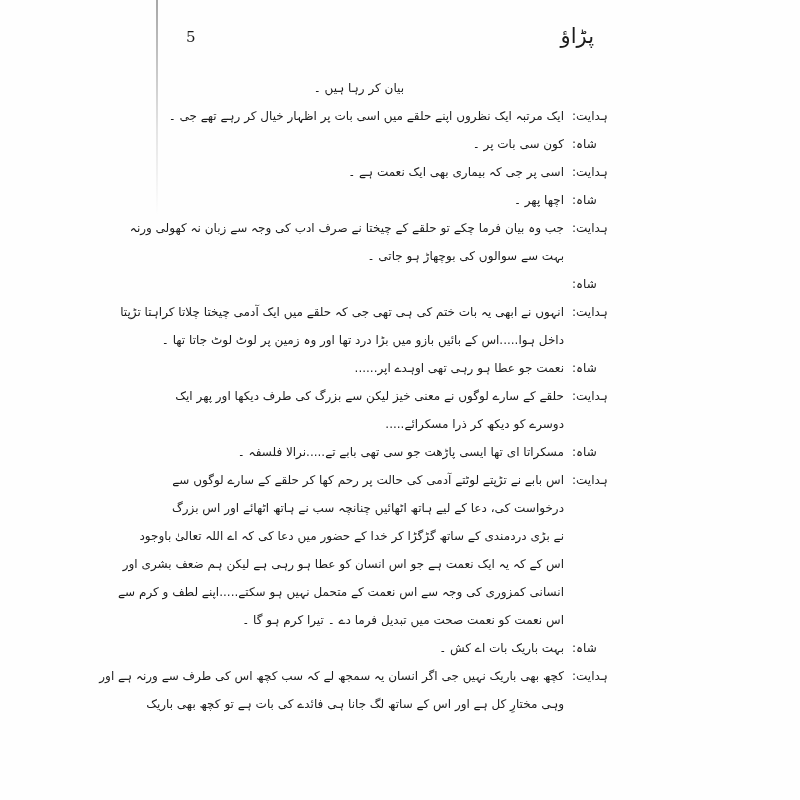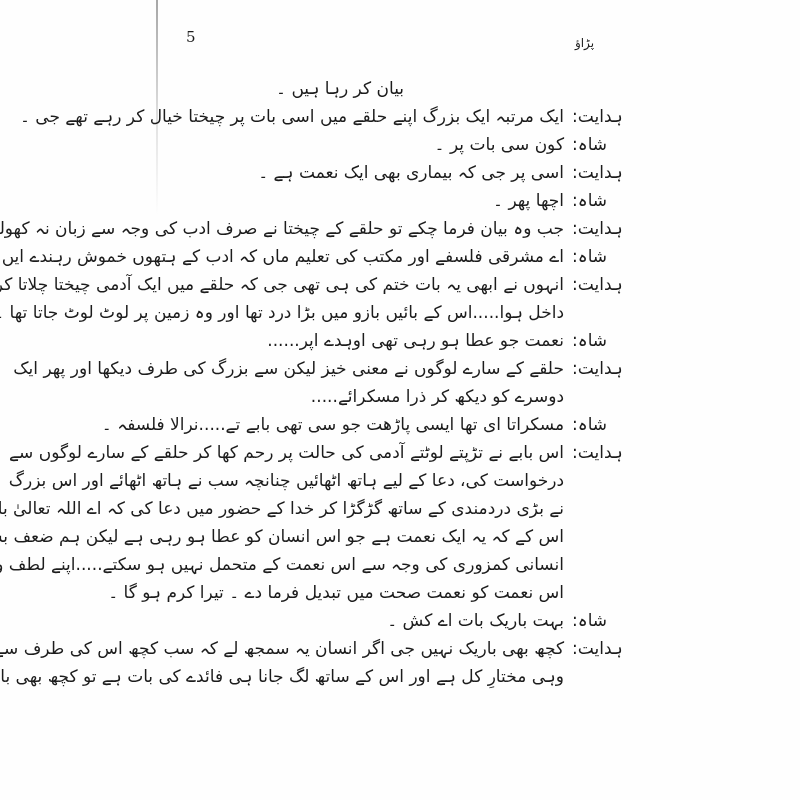--- a/index.html
+++ b/index.html
@@ -17,26 +17,26 @@
     position:absolute;left:156px;top:0;width:2px;height:215px;
     background:linear-gradient(to bottom, rgba(120,120,120,.65), rgba(150,150,150,.25) 60%, rgba(160,160,160,0));
   }
   .page-number{
     position:absolute;left:186px;top:28px;
     font-family:"DejaVu Serif", serif;
     font-size:15px;letter-spacing:.5px;
   }
   .page-title{
     position:absolute;right:206px;top:24px;
-    direction:rtl;font-size:12px;margin-top:12px;
+    direction:rtl;font-size:21px;
   }
   #dialogue{
     position:absolute;top:74px;right:170px;width:496px;
     direction:rtl;
-    font-size:17px;
+    font-size:12px;
     line-height:28px;
   }
   .row{display:flex;align-items:flex-start;}
   .speaker{flex:0 0 58px;padding-left:8px;text-align:left;}
   .text{flex:1 1 auto;min-width:0;}
   .line{white-space:nowrap;text-align:start;}
   .row.indent .line{margin-right:160px;}
 </style>
 </head>
 <body>
@@ -48,21 +48,21 @@
   <div id="dialogue">
       <div class="row indent">
         <div class="speaker"></div>
         <div class="text">
           <div class="line">بیان کر رہا ہیں ۔</div>
         </div>
       </div>
       <div class="row">
         <div class="speaker">ہدایت:</div>
         <div class="text">
-          <div class="line">ایک مرتبہ ایک بزرگ اپنے حلقے میں اسی بات پر چیختا خیال کر رہے تھے جی ۔</div>
+          <div class="line">ایک مرتبہ ایک نظروں اپنے حلقے میں اسی بات پر اظہار خیال کر رہے تھے جی ۔</div>
         </div>
       </div>
       <div class="row">
         <div class="speaker">شاہ:</div>
         <div class="text">
           <div class="line">کون سی بات پر ۔</div>
         </div>
       </div>
       <div class="row">
         <div class="speaker">ہدایت:</div>
@@ -73,26 +73,26 @@
       <div class="row">
         <div class="speaker">شاہ:</div>
         <div class="text">
           <div class="line">اچھا پھر ۔</div>
         </div>
       </div>
       <div class="row">
         <div class="speaker">ہدایت:</div>
         <div class="text">
           <div class="line">جب وہ بیان فرما چکے تو حلقے کے چیختا نے صرف ادب کی وجہ سے زبان نہ کھولی ورنہ</div>
+          <div class="line">بہت سے سوالوں کی بوچھاڑ ہو جاتی ۔</div>
         </div>
       </div>
       <div class="row">
         <div class="speaker">شاہ:</div>
         <div class="text">
-          <div class="line">اے مشرقی فلسفے اور مکتب کی تعلیم ماں کہ ادب کے ہتھوں خموش رہندے ایں طالب علم</div>
         </div>
       </div>
       <div class="row">
         <div class="speaker">ہدایت:</div>
         <div class="text">
           <div class="line">انہوں نے ابھی یہ بات ختم کی ہی تھی جی کہ حلقے میں ایک آدمی چیختا چلاتا کراہتا تڑپتا</div>
           <div class="line">داخل ہوا.....اس کے بائیں بازو میں بڑا درد تھا اور وہ زمین پر لوٹ لوٹ جاتا تھا ۔</div>
         </div>
       </div>
       <div class="row">

